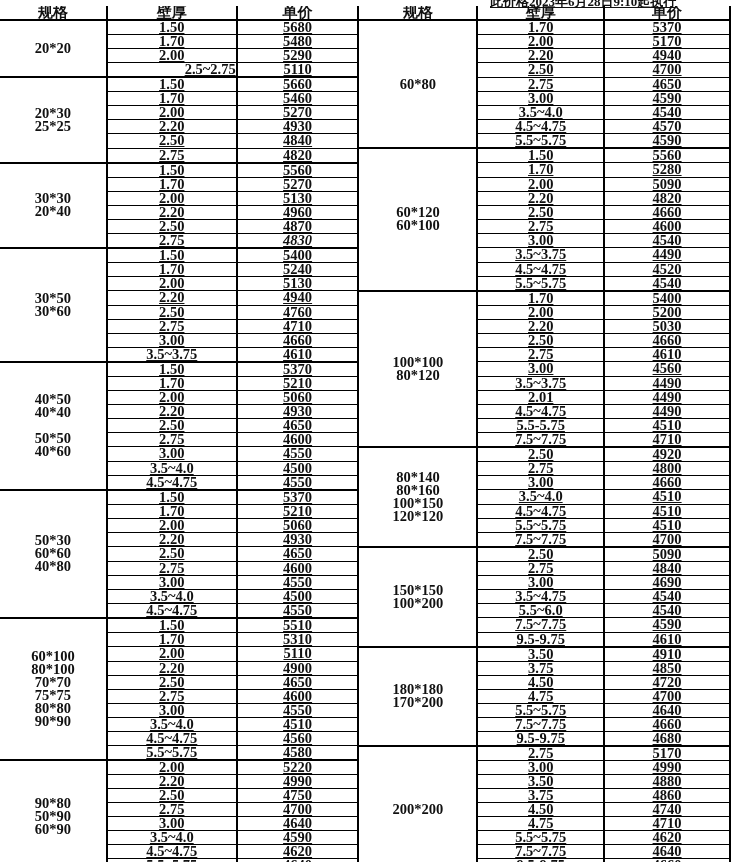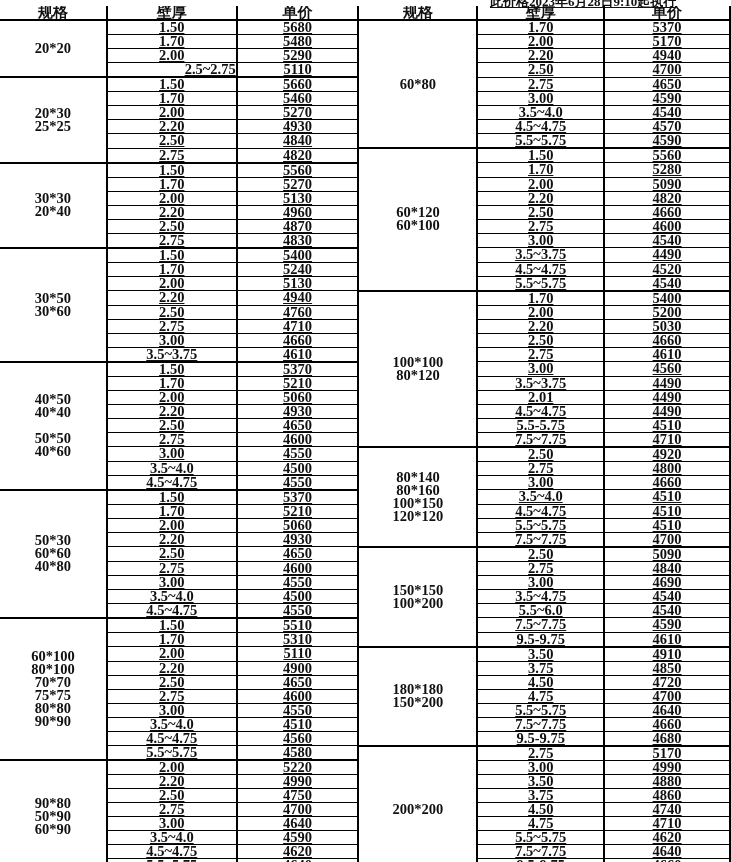--- a/index.html
+++ b/index.html
@@ -147,21 +147,21 @@
         <td class="prc">4660</td>
       </tr>
       <tr>
         <td class="thk">2.50</td>
         <td class="prc">4870</td>
         <td class="thk">2.75</td>
         <td class="prc">4600</td>
       </tr>
       <tr>
         <td class="thk" style="border-bottom: 2px solid rgb(0, 0, 0);">2.75</td>
-        <td class="prc" style="border-bottom: 2px solid rgb(0, 0, 0);">4830</td>
+        <td class="prc" style="border-bottom: 2px solid rgb(0, 0, 0); font-style: italic;">4830</td>
         <td class="thk">3.00</td>
         <td class="prc">4540</td>
       </tr>
       <tr>
         <td class="spec" rowspan="8">
           <span>30*50</span>
           <span>30*60</span>
         </td>
         <td class="thk">1.50</td>
         <td class="prc">5400</td>
@@ -362,21 +362,21 @@
         <td class="thk">1.70</td>
         <td class="prc">5310</td>
         <td class="thk" style="border-bottom: 2px solid rgb(0, 0, 0);">9.5-9.75</td>
         <td class="prc" style="border-bottom: 2px solid rgb(0, 0, 0);">4610</td>
       </tr>
       <tr>
         <td class="thk">2.00</td>
         <td class="prc">5110</td>
         <td class="spec" rowspan="7">
           <span>180*180</span>
-          <span>150*200</span>
+          <span>170*200</span>
         </td>
         <td class="thk">3.50</td>
         <td class="prc">4910</td>
       </tr>
       <tr>
         <td class="thk">2.20</td>
         <td class="prc">4900</td>
         <td class="thk">3.75</td>
         <td class="prc">4850</td>
       </tr>

